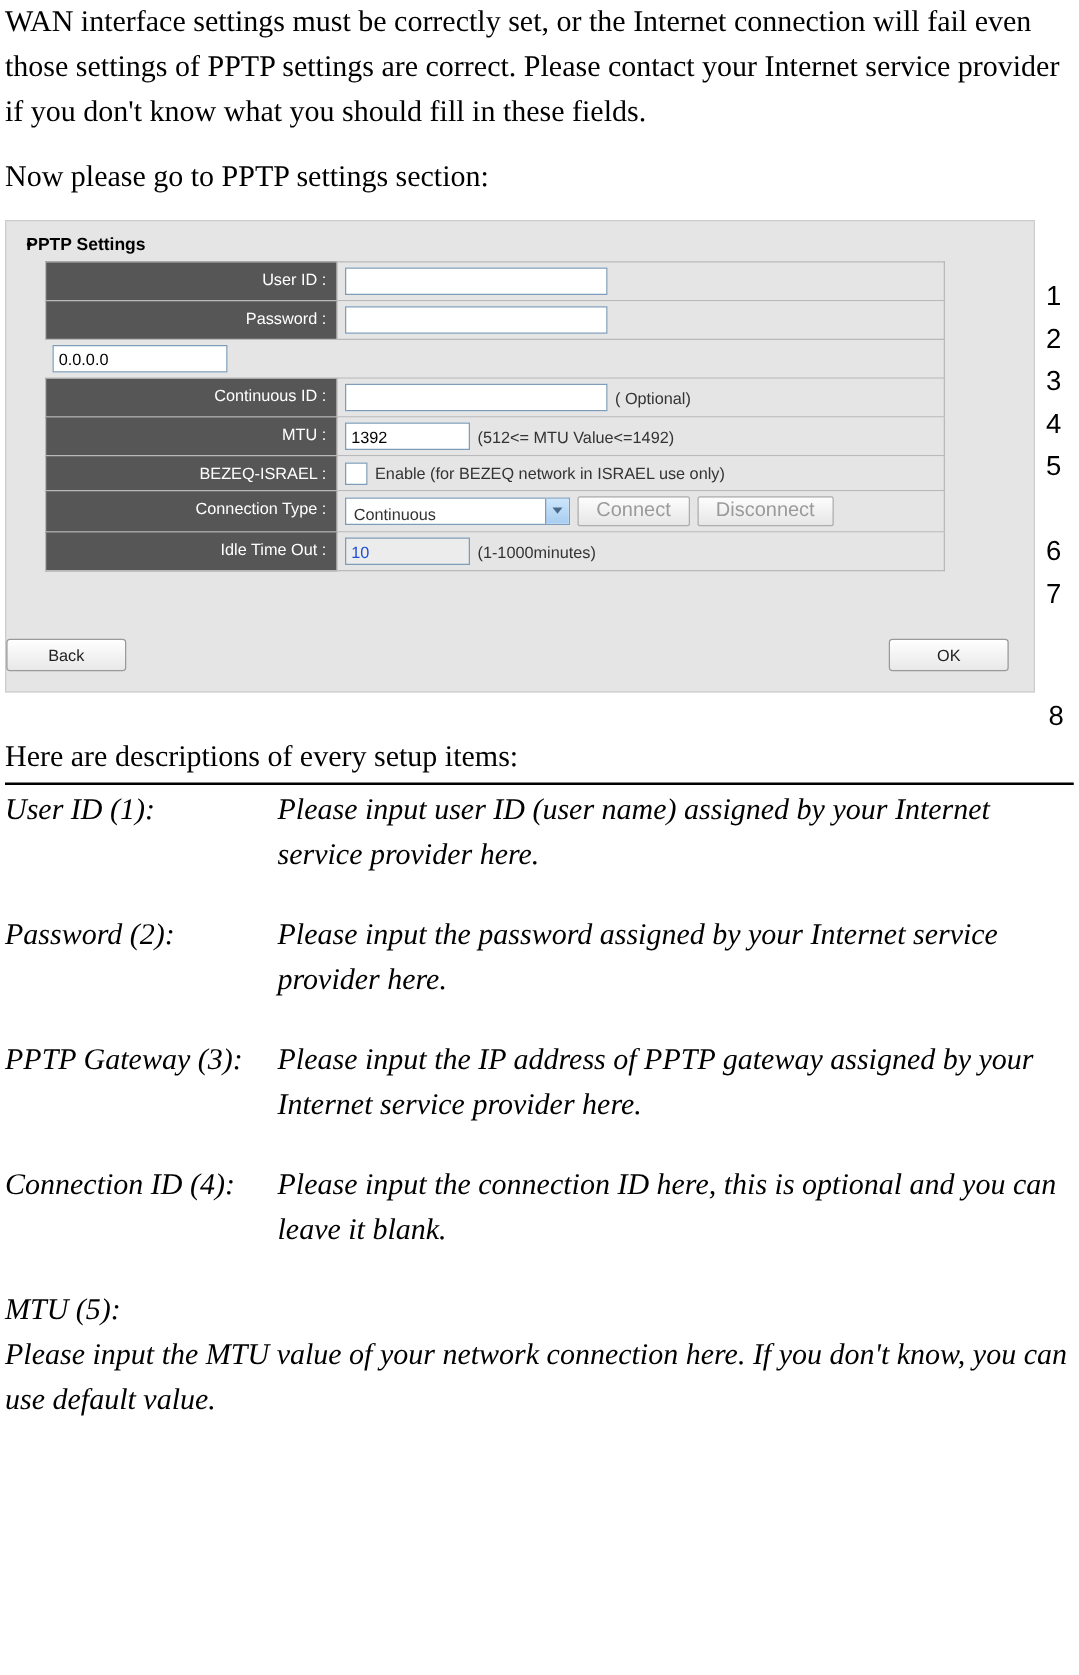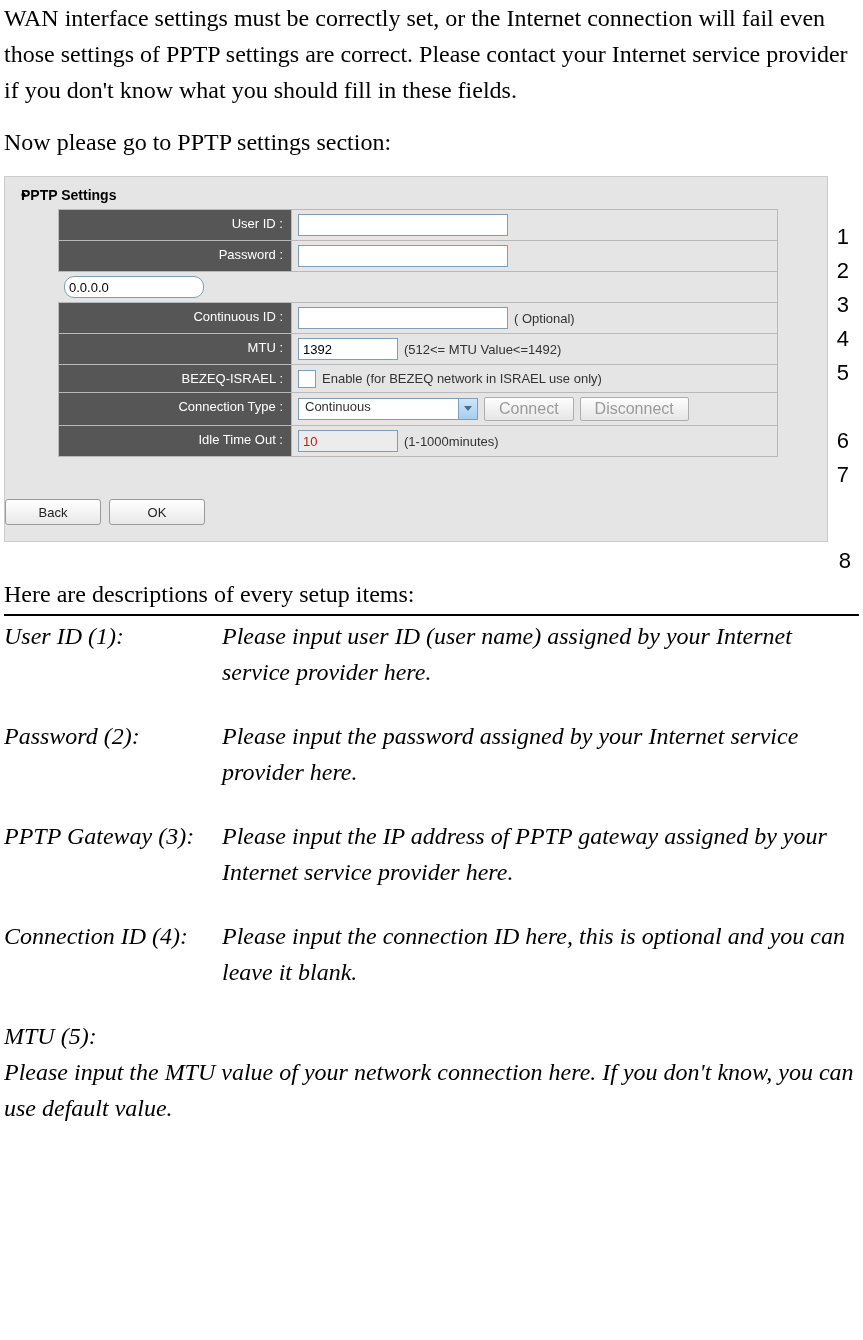--- a/index.html
+++ b/index.html
@@ -43,21 +43,21 @@
   }
   .panel-header::before {
     content: "•";
     position: absolute;
     left: 16px;
     top: 0;
     font-size: 14px;
   }
   .form-rows {
     width: 720px;
-    margin-left: 53px;
+    margin-left: 31px;
     border-collapse: collapse;
   }
   .form-row {
     display: flex;
     align-items: stretch;
   }
   .row-label {
     width: 234px;
     box-sizing: border-box;
     background: #565656;
@@ -87,43 +87,43 @@
     height: 22px;
     border: 1px solid #7f9db9;
     background: #fff;
     font-family: Verdana, Geneva, sans-serif;
     font-size: 13px;
     padding: 0 4px;
     box-sizing: border-box;
   }
   .txt-input.disabled {
     background: #ececec;
-    color: #b91c1c;
+    color: #1d4ed8;
   }
   .w210 { width: 210px; }
-  .w140 { width: 140px; border-radius: 10px; }
+  .w140 { width: 140px; }
   .w100 { width: 100px; }
   .cb {
     width: 16px;
     height: 16px;
     border: 1px solid #7f9db9;
     background: #fff;
     display: inline-block;
     vertical-align: middle;
   }
   .sel {
     height: 22px;
     border: 1px solid #7f9db9;
     background: #fff;
     font-family: Verdana, Geneva, sans-serif;
     font-size: 13px;
     padding: 0 22px 0 6px;
     box-sizing: border-box;
     display: inline-flex;
-    align-items: flex-start;
+    align-items: flex-end;
     position: relative;
     width: 180px;
   }
   .sel::after {
     content: "";
     position: absolute;
     right: 0;
     top: 0;
     width: 18px;
     height: 100%;
@@ -147,23 +147,23 @@
     border: 1px solid #adadad;
     border-radius: 2px;
     padding: 0 14px;
     font-family: Verdana, Geneva, sans-serif;
     font-size: 16px;
     color: #9a9a9a;
     display: inline-flex;
     align-items: center;
   }
   .btn-area {
-    margin: 42px 20px 0 0;
-    display: flex;
-    justify-content: flex-start;
+    margin: 54px 20px 0 0;
+    display: flex;
+    justify-content: space-between;
     gap: 8px;
   }
   .btn {
     height: 24px;
     width: 94px;
     background: linear-gradient(#ffffff, #e8e8e8);
     border: 1px solid #9a9a9a;
     border-radius: 3px;
     font-family: Verdana, Geneva, sans-serif;
     font-size: 13px;

